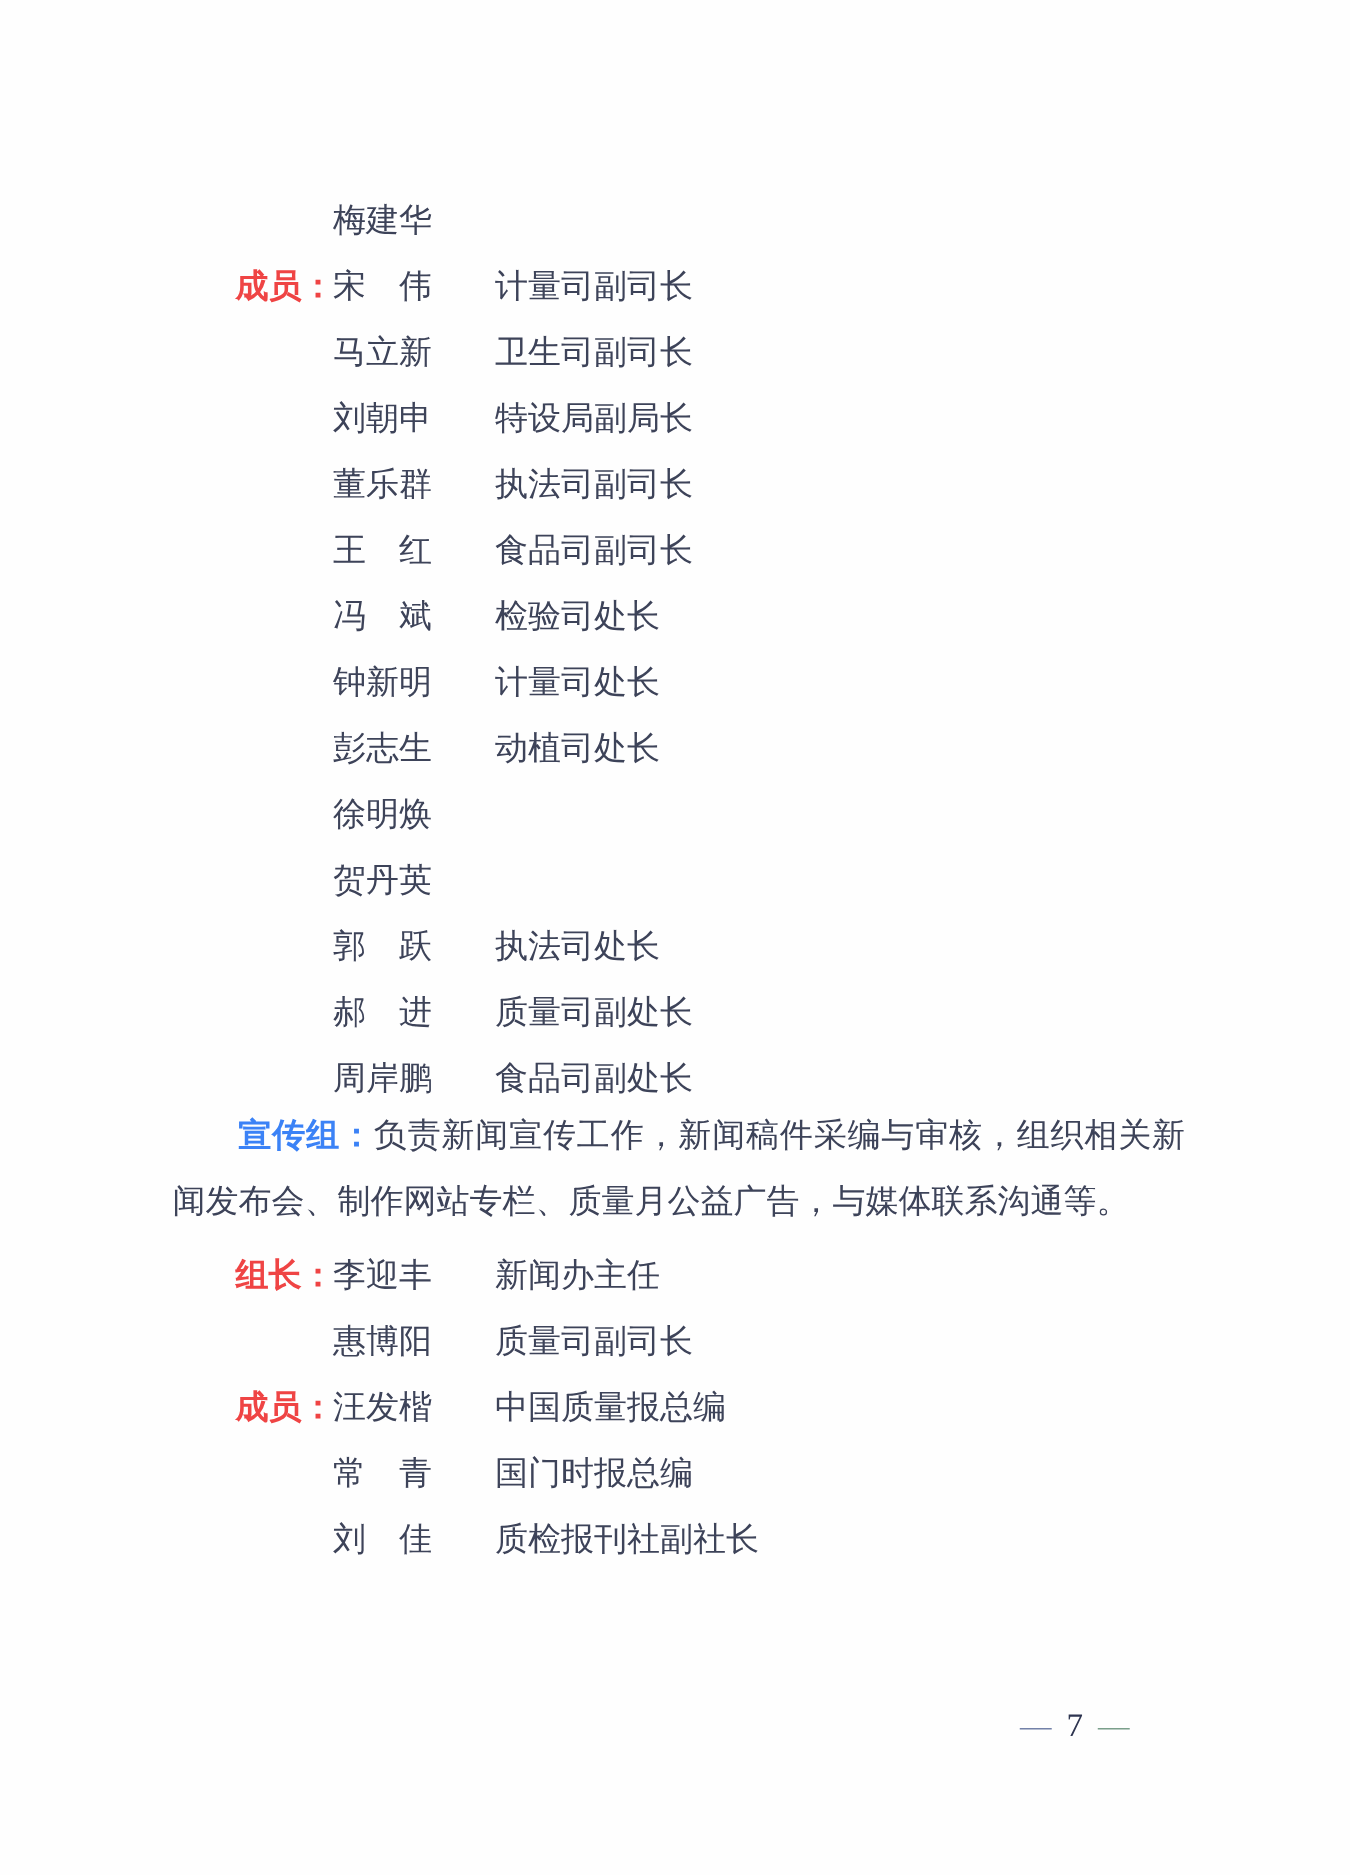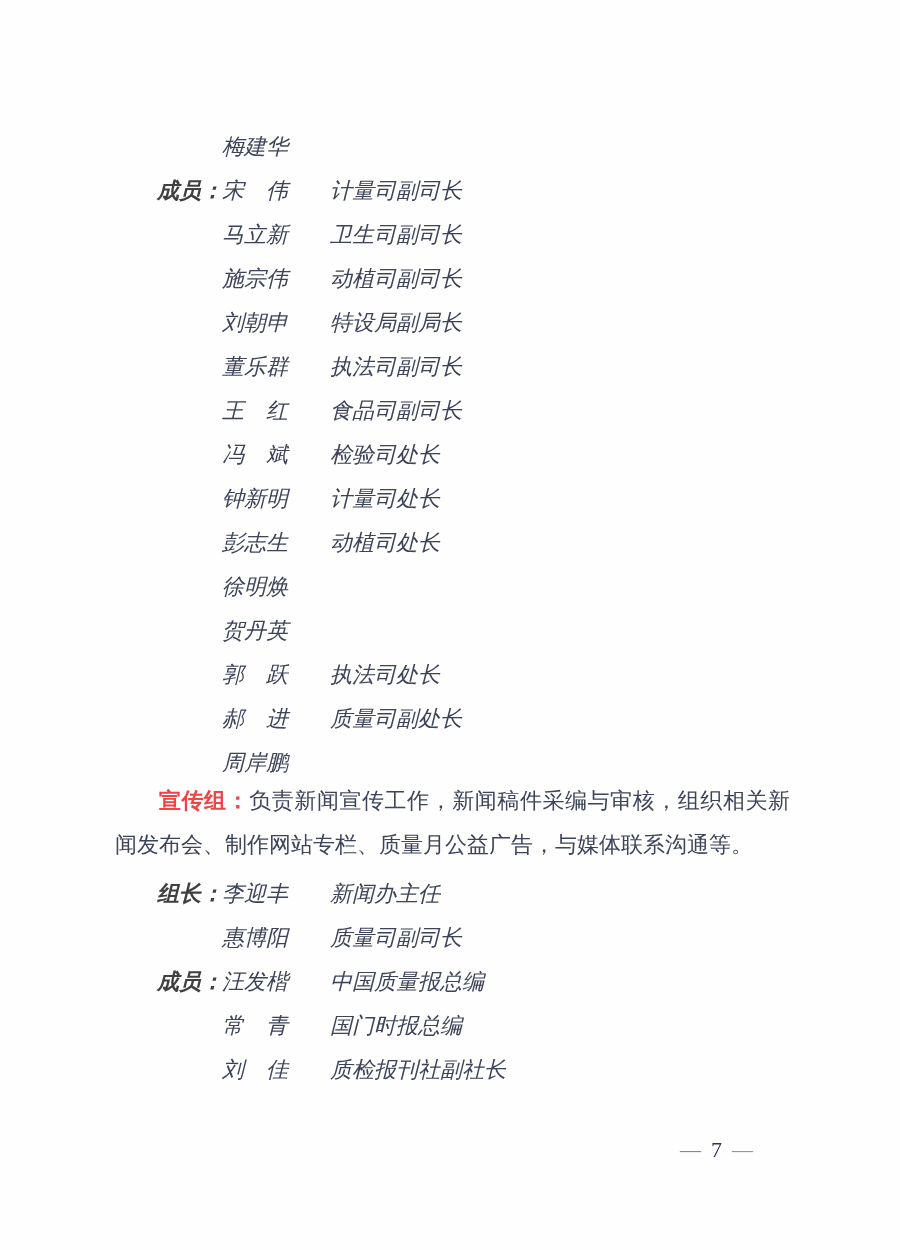--- a/index.html
+++ b/index.html
@@ -16,29 +16,28 @@
   .content {
     position: absolute;
     top: 125px;
     left: 0;
     width: 900px;
   }
   .row {
     position: relative;
     height: 44px;
     font-size: 22px;
-    font-style: italic;
   }
   .lbl {
     position: absolute;
     left: 157px;
     top: 0;
     line-height: 44px;
     font-weight: 700;
-    color: #404040;
+    color: #ef4444;
   }
   .nm {
     position: absolute;
     left: 222px;
     top: 0;
     width: 66px;
     line-height: 44px;
     text-align: justify;
     text-align-last: justify;
   }
@@ -52,21 +51,21 @@
     margin-top: -6px;
     padding-left: 115px;
     width: 790px;
     font-size: 22px;
     line-height: 44px;
     text-indent: 2em;
     text-align: justify;
   }
   .para .lead {
     font-weight: 700;
-    color: #ef4444;
+    color: #3b82f6;
   }
   .roster2 { margin-top: 5px; }
   .footer {
     position: absolute;
     top: 1136px;
     left: 680px;
     height: 28px;
     line-height: 28px;
     font-size: 21px;
     white-space: nowrap;
@@ -87,25 +86,20 @@
     </div>
     <div class="row">
       <span class="lbl">成员：</span>
       <span class="nm">宋伟</span>
       <span class="ti">计量司副司长</span>
     </div>
     <div class="row">
       <span class="lbl"></span>
       <span class="nm">马立新</span>
       <span class="ti">卫生司副司长</span>
-    </div>
-    <div class="row">
-      <span class="lbl"></span>
-      <span class="nm">施宗伟</span>
-      <span class="ti">动植司副司长</span>
     </div>
     <div class="row">
       <span class="lbl"></span>
       <span class="nm">刘朝申</span>
       <span class="ti">特设局副局长</span>
     </div>
     <div class="row">
       <span class="lbl"></span>
       <span class="nm">董乐群</span>
       <span class="ti">执法司副司长</span>
@@ -144,20 +138,21 @@
       <span class="ti">执法司处长</span>
     </div>
     <div class="row">
       <span class="lbl"></span>
       <span class="nm">郝进</span>
       <span class="ti">质量司副处长</span>
     </div>
     <div class="row">
       <span class="lbl"></span>
       <span class="nm">周岸鹏</span>
+      <span class="ti">食品司副处长</span>
     </div>
 
     <p class="para"><span class="lead">宣传组：</span><span>负责新闻宣传工作，新闻稿件采编与审核，组织相关新闻发布会、制作网站专栏、质量月公益广告，与媒体联系沟通等。</span></p>
 
     <div class="roster2">
       <div class="row">
         <span class="lbl">组长：</span>
         <span class="nm">李迎丰</span>
         <span class="ti">新闻办主任</span>
       </div>

